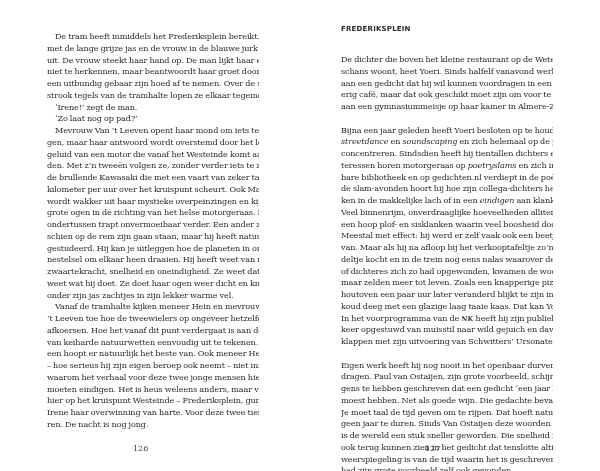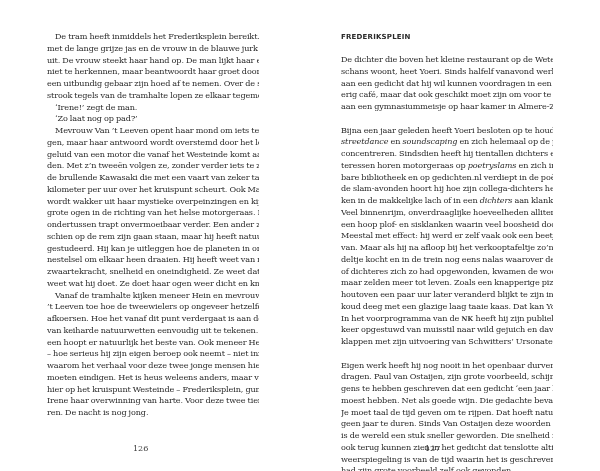--- a/index.html
+++ b/index.html
@@ -47,21 +47,21 @@
     .line.indent {
       padding-left: 8px;
     }
     .para-gap {
       display: block;
       height: 11.75px;
     }
     .running-head {
       position: absolute;
       left: 41px;
-      top: 33px;
+      top: 25px;
       font-family: "DejaVu Sans", "Liberation Sans", sans-serif;
       font-weight: bold;
       font-size: 7px;
       letter-spacing: 0.2px;
       color: #2a2a2a;
     }
     .folio {
       position: absolute;
       top: 444px;
       font-size: 8px;
@@ -93,20 +93,21 @@
       <span class="line">de brullende Kawasaki die met een vaart van zeker tachtig</span>
       <span class="line">kilometer per uur over het kruispunt scheurt. Ook Mascha</span>
       <span class="line">wordt wakker uit haar mystieke overpeinzingen en kijkt met</span>
       <span class="line">grote ogen in de richting van het helse motorgeraas. Dylan</span>
       <span class="line">ondertussen trapt onvermoeibaar verder. Een ander zou mis-</span>
       <span class="line">schien op de rem zijn gaan staan, maar hij heeft natuurkunde</span>
       <span class="line">gestudeerd. Hij kan je uitleggen hoe de planeten in ons zon-</span>
       <span class="line">nestelsel om elkaar heen draaien. Hij heeft weet van massa,</span>
       <span class="line">zwaartekracht, snelheid en oneindigheid. Ze weet dat hij</span>
       <span class="line">weet wat hij doet. Ze doet haar ogen weer dicht en knijpt</span>
+      <span class="line last">onder zijn jas zachtjes in zijn lekker warme vel.</span>
       <span class="line indent">Vanaf de tramhalte kijken meneer Hein en mevrouw Van</span>
       <span class="line">’t Leeven toe hoe de tweewielers op ongeveer hetzelfde punt</span>
       <span class="line">afkoersen. Hoe het vanaf dit punt verdergaat is aan de hand</span>
       <span class="line">van keiharde natuurwetten eenvoudig uit te tekenen. Ieder-</span>
       <span class="line">een hoopt er natuurlijk het beste van. Ook meneer Hein die</span>
       <span class="line">– hoe serieus hij zijn eigen beroep ook neemt – niet inziet</span>
       <span class="line">waarom het verhaal voor deze twee jonge mensen hier zou</span>
       <span class="line">moeten eindigen. Het is heus weleens anders, maar vandaag,</span>
       <span class="line">hier op het kruispunt Westeinde – Frederiksplein, gunt hij</span>
       <span class="line">Irene haar overwinning van harte. Voor deze twee tien ande-</span>
@@ -126,21 +127,21 @@
         <span class="line last">aan een gymnasiummeisje op haar kamer in Almere-Zuid.</span>
       </div>
       <span class="para-gap"></span>
       <div>
         <span class="line"><span>Bijna een jaar geleden heeft Yoeri besloten op te houden met</span></span>
         <span class="line"><em>streetdance</em><span> en </span><em>soundscaping</em><span> en zich helemaal op de poëzie te</span></span>
         <span class="line"><span>concentreren. Sindsdien heeft hij tientallen dichters en dich-</span></span>
         <span class="line"><span>teressen horen motorgeraas op </span><em>poetryslams</em><span> en zich in de open-</span></span>
         <span class="line"><span>bare bibliotheek en op gedichten.nl verdiept in de poëzie. Op</span></span>
         <span class="line"><span>de slam-avonden hoort hij hoe zijn collega-dichters het zoe-</span></span>
-        <span class="line"><span>ken in de makkelijke lach of in een </span><em>dichters</em><span> aan klankvertoon.</span></span>
+        <span class="line"><span>ken in de makkelijke lach of in een </span><em>eindigen</em><span> aan klankvertoon.</span></span>
         <span class="line"><span>Veel binnenrijm, onverdraaglijke hoeveelheden alliteratie en</span></span>
         <span class="line"><span>een hoop plof- en sisklanken waarin veel boosheid doorklinkt.</span></span>
         <span class="line"><span>Meestal met effect: hij werd er zelf vaak ook een beetje bozig</span></span>
         <span class="line"><span>van. Maar als hij na afloop bij het verkooptafeltje zo’n bun-</span></span>
         <span class="line"><span>deltje kocht en in de trein nog eens nalas waarover de dichter</span></span>
         <span class="line"><span>of dichteres zich zo had opgewonden, kwamen de woorden</span></span>
         <span class="line"><span>maar zelden meer tot leven. Zoals een knapperige pizza uit de</span></span>
         <span class="line"><span>houtoven een paar uur later veranderd blijkt te zijn in een lap</span></span>
         <span class="line"><span>koud deeg met een glazige laag taaie kaas. Dat kan Yoeri beter.</span></span>
         <span class="line"><span>In het voorprogramma van de </span><span class="smallcaps">NK</span><span> heeft hij zijn publiek al een</span></span>

